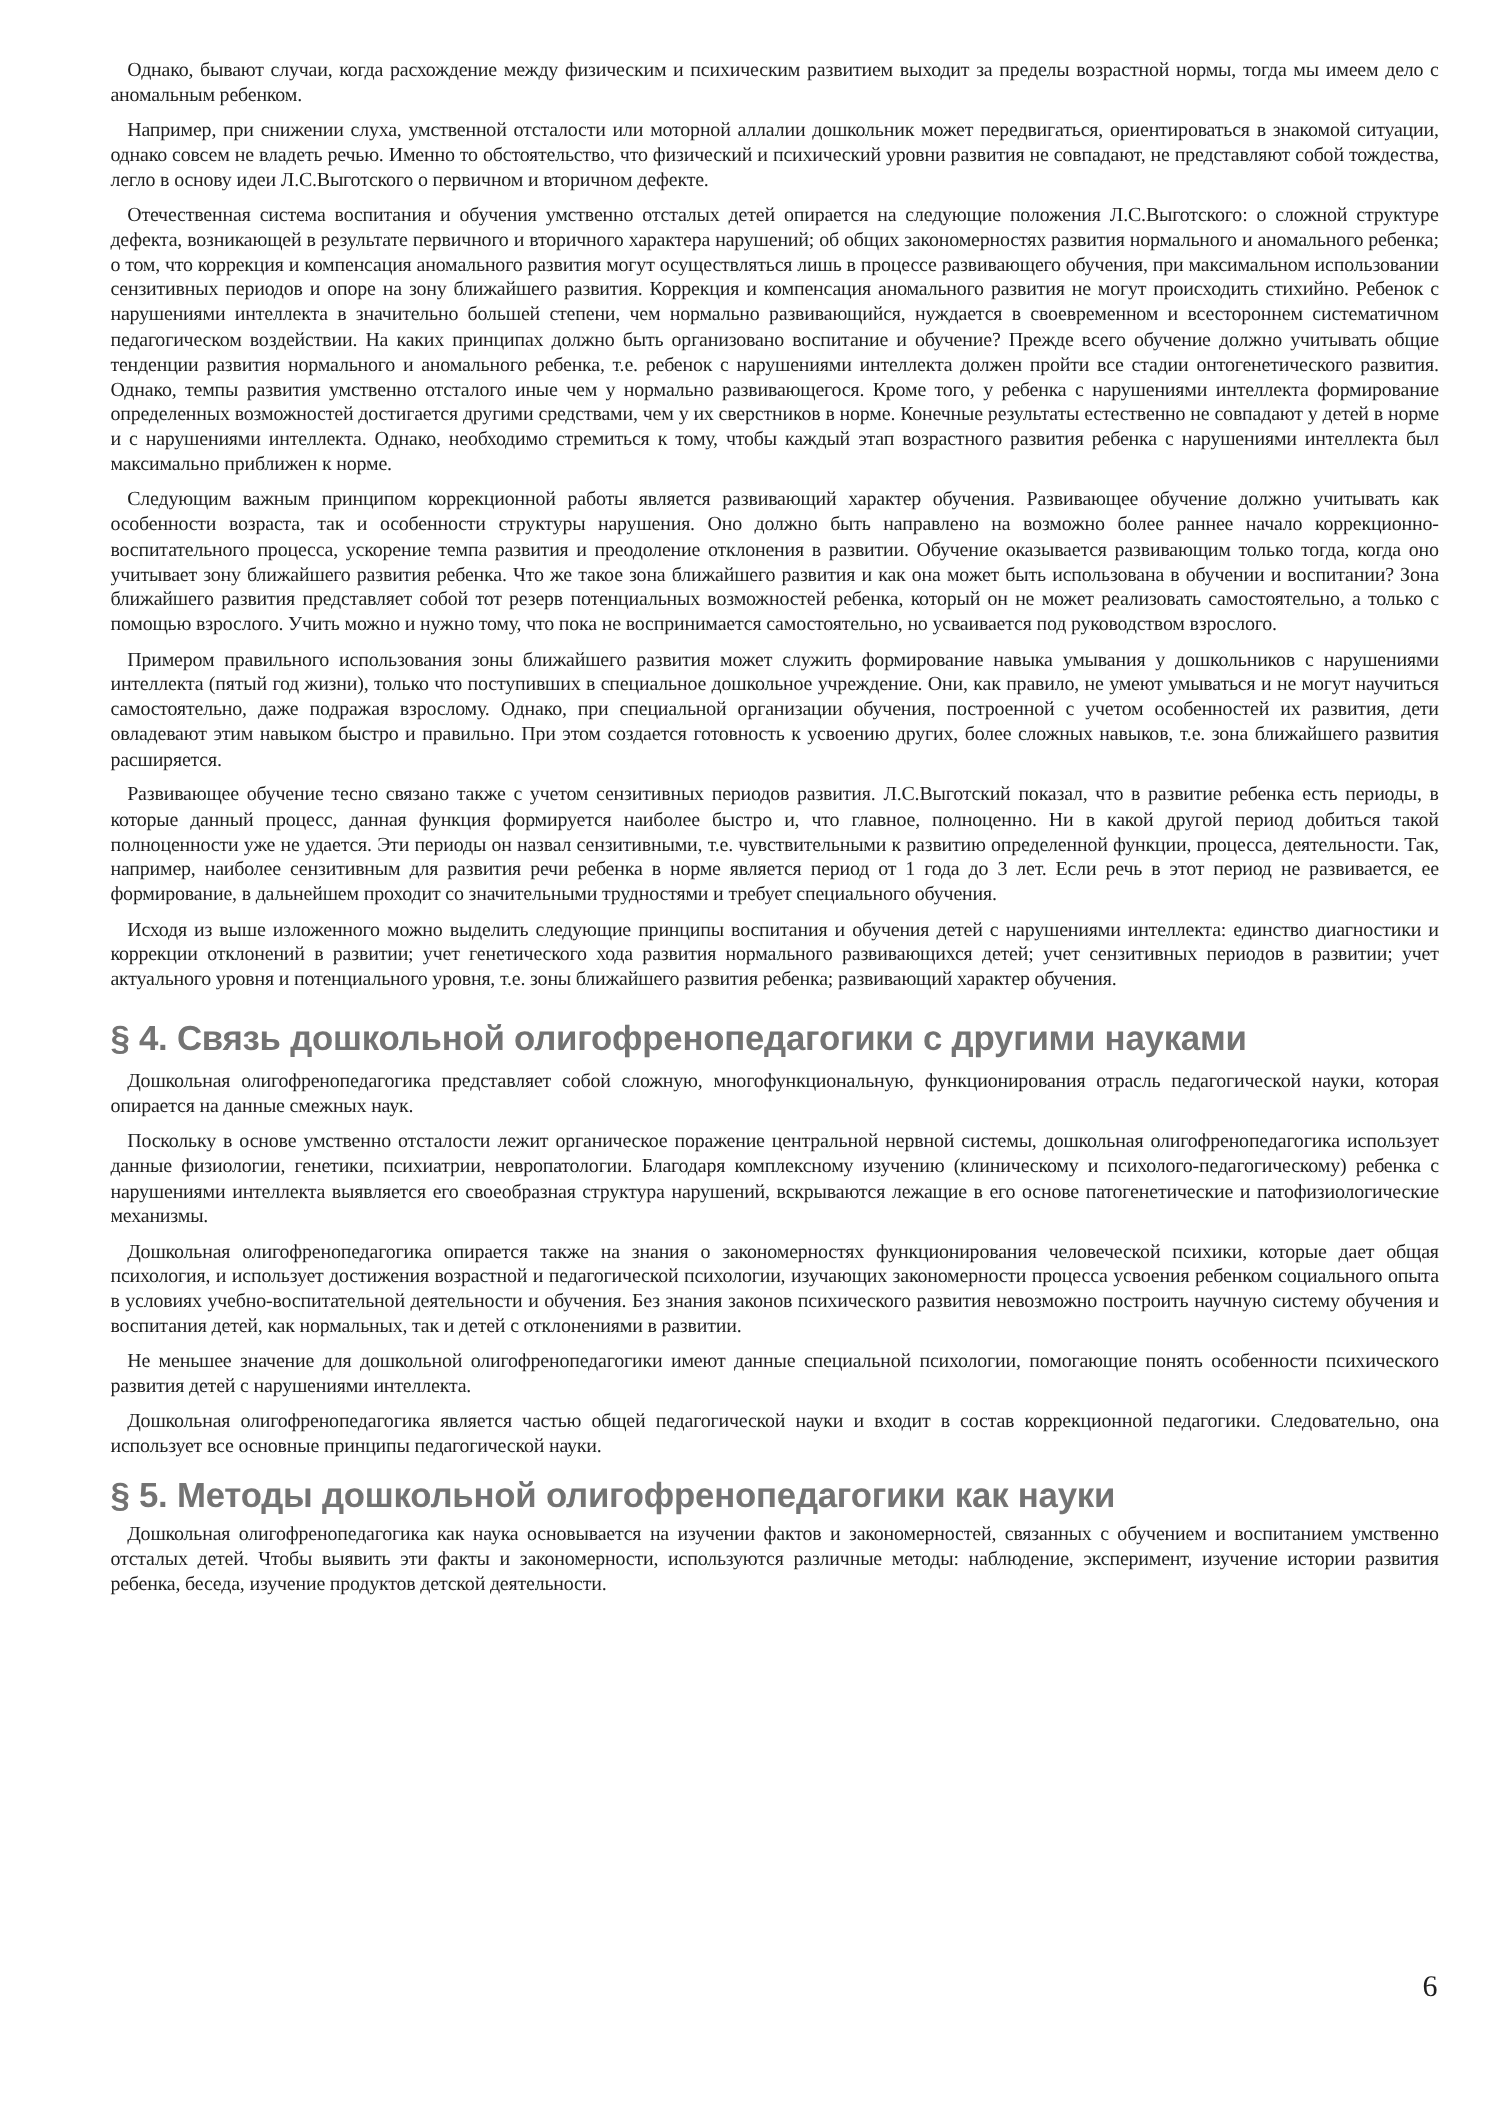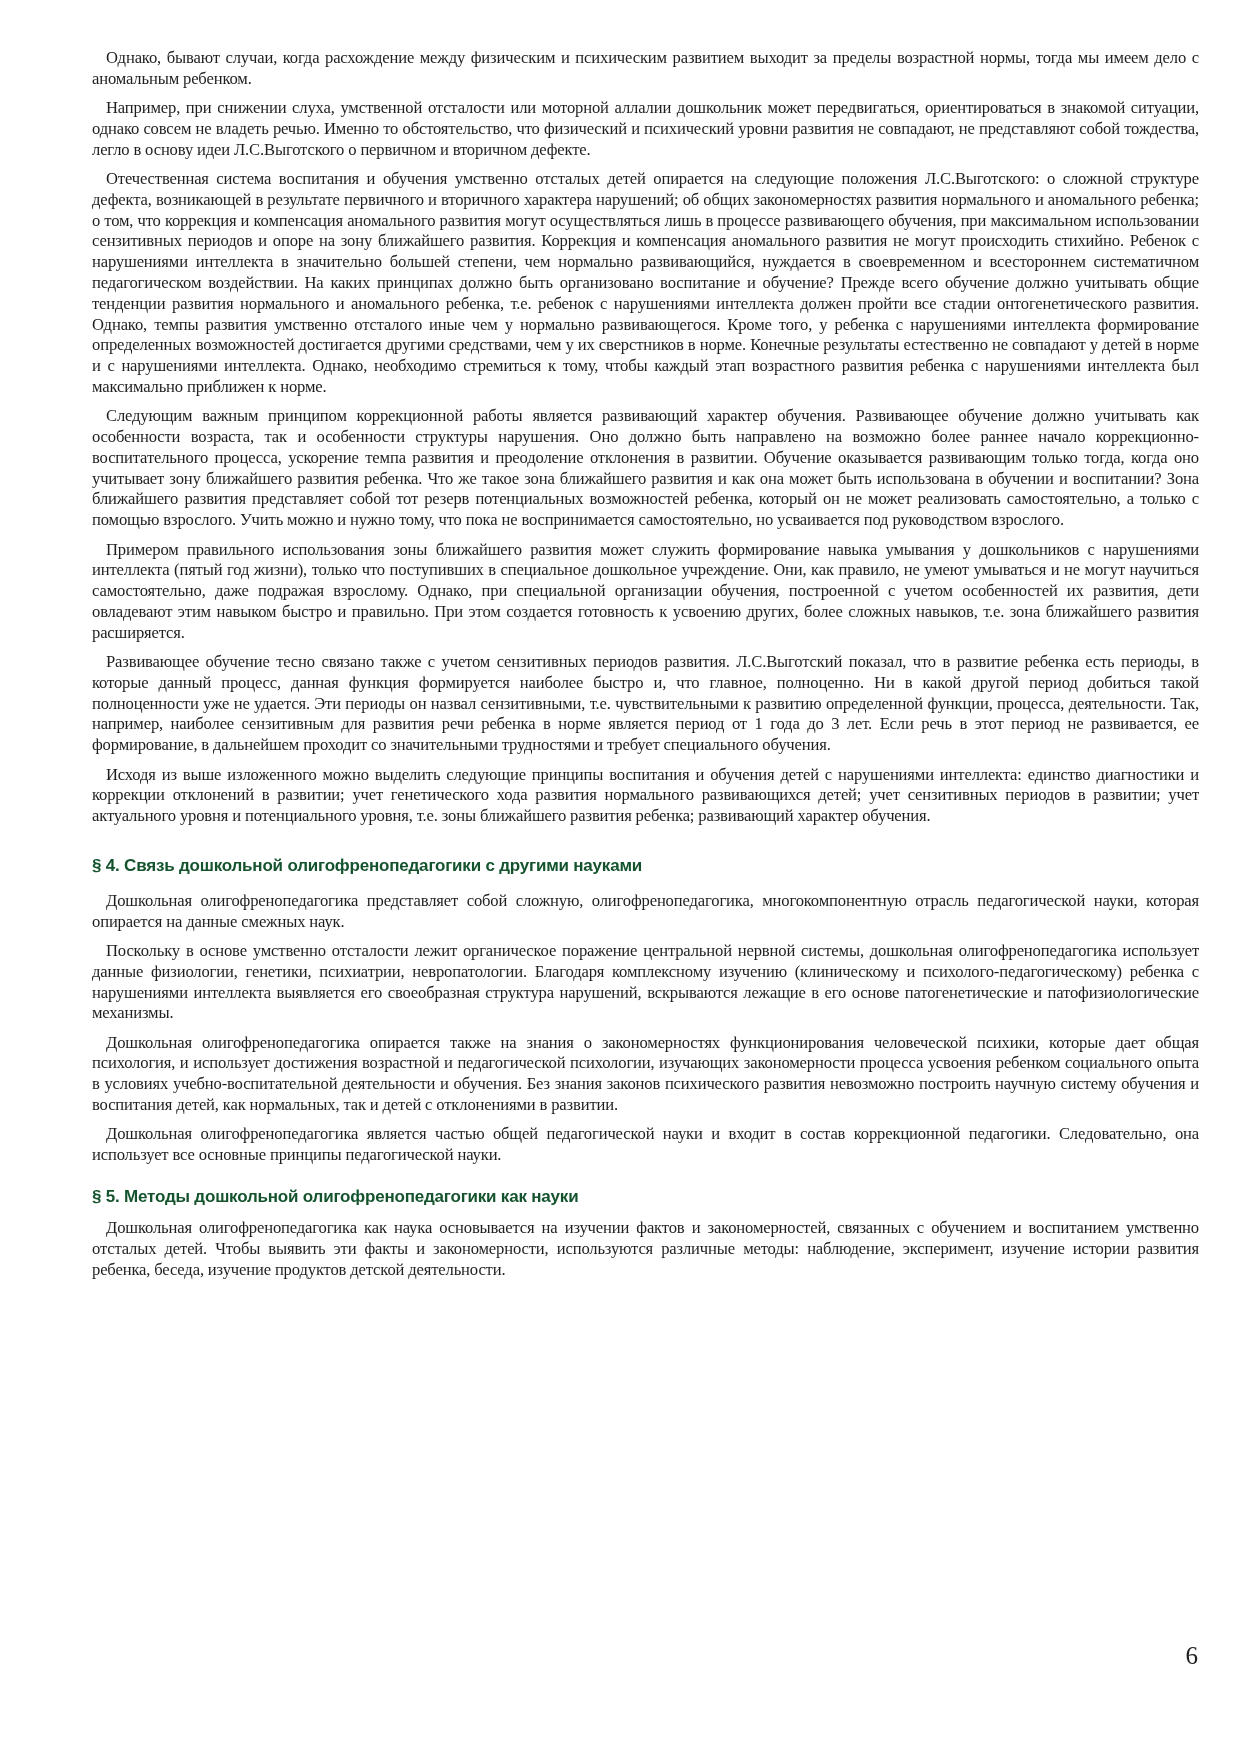--- a/index.html
+++ b/index.html
@@ -27,23 +27,23 @@
     margin: 0 0 8.5px 0;
     text-indent: 14px;
     text-align: justify;
     letter-spacing: -0.15px;
     font-family: Liberation Serif, serif;
   }
   .heading {
     margin: 20px 0 10px 0;
     font-family: "Liberation Sans", sans-serif;
     font-weight: bold;
-    font-size: 17px;
+    font-size: 29px;
     line-height: 30px;
-    color: #14532d;
+    color: #737373;
     letter-spacing: -0.2px;
   }
   .heading.first { margin-top: 24px; }
   .heading.second { margin-top: 16px; margin-bottom: 6px; }
   .page-number {
     position: absolute;
     right: 42px;
     top: 1642px;
     font-family: "Liberation Serif", serif;
     font-size: 25px;
@@ -56,22 +56,23 @@
 <div class="page">
   <p class="para">Однако, бывают случаи, когда расхождение между физическим и психическим развитием выходит за пределы возрастной нормы, тогда мы имеем дело с аномальным ребенком.</p>
   <p class="para">Например, при снижении слуха, умственной отсталости или моторной аллалии дошкольник может передвигаться, ориентироваться в знакомой ситуации, однако совсем не владеть речью. Именно то обстоятельство, что физический и психический уровни развития не совпадают, не представляют собой тождества, легло в основу идеи Л.С.Выготского о первичном и вторичном дефекте.</p>
   <p class="para">Отечественная система воспитания и обучения умственно отсталых детей опирается на следующие положения Л.С.Выготского: о сложной структуре дефекта, возникающей в результате первичного и вторичного характера нарушений; об общих закономерностях развития нормального и аномального ребенка; о том, что коррекция и компенсация аномального развития могут осуществляться лишь в процессе развивающего обучения, при максимальном использовании сензитивных периодов и опоре на зону ближайшего развития. Коррекция и компенсация аномального развития не могут происходить стихийно. Ребенок с нарушениями интеллекта в значительно большей степени, чем нормально развивающийся, нуждается в своевременном и всестороннем систематичном педагогическом воздействии. На каких принципах должно быть организовано воспитание и обучение? Прежде всего обучение должно учитывать общие тенденции развития нормального и аномального ребенка, т.е. ребенок с нарушениями интеллекта должен пройти все стадии онтогенетического развития. Однако, темпы развития умственно отсталого иные чем у нормально развивающегося. Кроме того, у ребенка с нарушениями интеллекта формирование определенных возможностей достигается другими средствами, чем у их сверстников в норме. Конечные результаты естественно не совпадают у детей в норме и с нарушениями интеллекта. Однако, необходимо стремиться к тому, чтобы каждый этап возрастного развития ребенка с нарушениями интеллекта был максимально приближен к норме.</p>
   <p class="para">Следующим важным принципом коррекционной работы является развивающий характер обучения. Развивающее обучение должно учитывать как особенности возраста, так и особенности структуры нарушения. Оно должно быть направлено на возможно более раннее начало коррекционно-воспитательного процесса, ускорение темпа развития и преодоление отклонения в развитии. Обучение оказывается развивающим только тогда, когда оно учитывает зону ближайшего развития ребенка. Что же такое зона ближайшего развития и как она может быть использована в обучении и воспитании? Зона ближайшего развития представляет собой тот резерв потенциальных возможностей ребенка, который он не может реализовать самостоятельно, а только с помощью взрослого. Учить можно и нужно тому, что пока не воспринимается самостоятельно, но усваивается под руководством взрослого.</p>
   <p class="para">Примером правильного использования зоны ближайшего развития может служить формирование навыка умывания у дошкольников с нарушениями интеллекта (пятый год жизни), только что поступивших в специальное дошкольное учреждение. Они, как правило, не умеют умываться и не могут научиться самостоятельно, даже подражая взрослому. Однако, при специальной организации обучения, построенной с учетом особенностей их развития, дети овладевают этим навыком быстро и правильно. При этом создается готовность к усвоению других, более сложных навыков, т.е. зона ближайшего развития расширяется.</p>
   <p class="para">Развивающее обучение тесно связано также с учетом сензитивных периодов развития. Л.С.Выготский показал, что в развитие ребенка есть периоды, в которые данный процесс, данная функция формируется наиболее быстро и, что главное, полноценно. Ни в какой другой период добиться такой полноценности уже не удается. Эти периоды он назвал сензитивными, т.е. чувствительными к развитию определенной функции, процесса, деятельности. Так, например, наиболее сензитивным для развития речи ребенка в норме является период от 1 года до 3 лет. Если речь в этот период не развивается, ее формирование, в дальнейшем проходит со значительными трудностями и требует специального обучения.</p>
   <p class="para">Исходя из выше изложенного можно выделить следующие принципы воспитания и обучения детей с нарушениями интеллекта: единство диагностики и коррекции отклонений в развитии; учет генетического хода развития нормального развивающихся детей; учет сензитивных периодов в развитии; учет актуального уровня и потенциального уровня, т.е. зоны ближайшего развития ребенка; развивающий характер обучения.</p>
 
   <h2 class="heading first">§ 4. Связь дошкольной олигофренопедагогики с другими науками</h2>
-  <p class="para">Дошкольная олигофренопедагогика представляет собой сложную, олигофренопедагогика, многокомпонентную отрасль педагогической науки, которая опирается на данные смежных наук.</p>
+  <p class="para">Дошкольная олигофренопедагогика представляет собой сложную, многофункциональную, функционирования отрасль педагогической науки, которая опирается на данные смежных наук.</p>
   <p class="para">Поскольку в основе умственно отсталости лежит органическое поражение центральной нервной системы, дошкольная олигофренопедагогика использует данные физиологии, генетики, психиатрии, невропатологии. Благодаря комплексному изучению (клиническому и психолого-педагогическому) ребенка с нарушениями интеллекта выявляется его своеобразная структура нарушений, вскрываются лежащие в его основе патогенетические и патофизиологические механизмы.</p>
   <p class="para">Дошкольная олигофренопедагогика опирается также на знания о закономерностях функционирования человеческой психики, которые дает общая психология, и использует достижения возрастной и педагогической психологии, изучающих закономерности процесса усвоения ребенком социального опыта в условиях учебно-воспитательной деятельности и обучения. Без знания законов психического развития невозможно построить научную систему обучения и воспитания детей, как нормальных, так и детей с отклонениями в развитии.</p>
+  <p class="para">Не меньшее значение для дошкольной олигофренопедагогики имеют данные специальной психологии, помогающие понять особенности психического развития детей с нарушениями интеллекта.</p>
   <p class="para">Дошкольная олигофренопедагогика является частью общей педагогической науки и входит в состав коррекционной педагогики. Следовательно, она использует все основные принципы педагогической науки.</p>
 
   <h2 class="heading second">§ 5. Методы дошкольной олигофренопедагогики как науки</h2>
   <p class="para">Дошкольная олигофренопедагогика как наука основывается на изучении фактов и закономерностей, связанных с обучением и воспитанием умственно отсталых детей. Чтобы выявить эти факты и закономерности, используются различные методы: наблюдение, эксперимент, изучение истории развития ребенка, беседа, изучение продуктов детской деятельности.</p>
 </div>
 
 <div class="page-number">6</div>
 
 </body></html>

